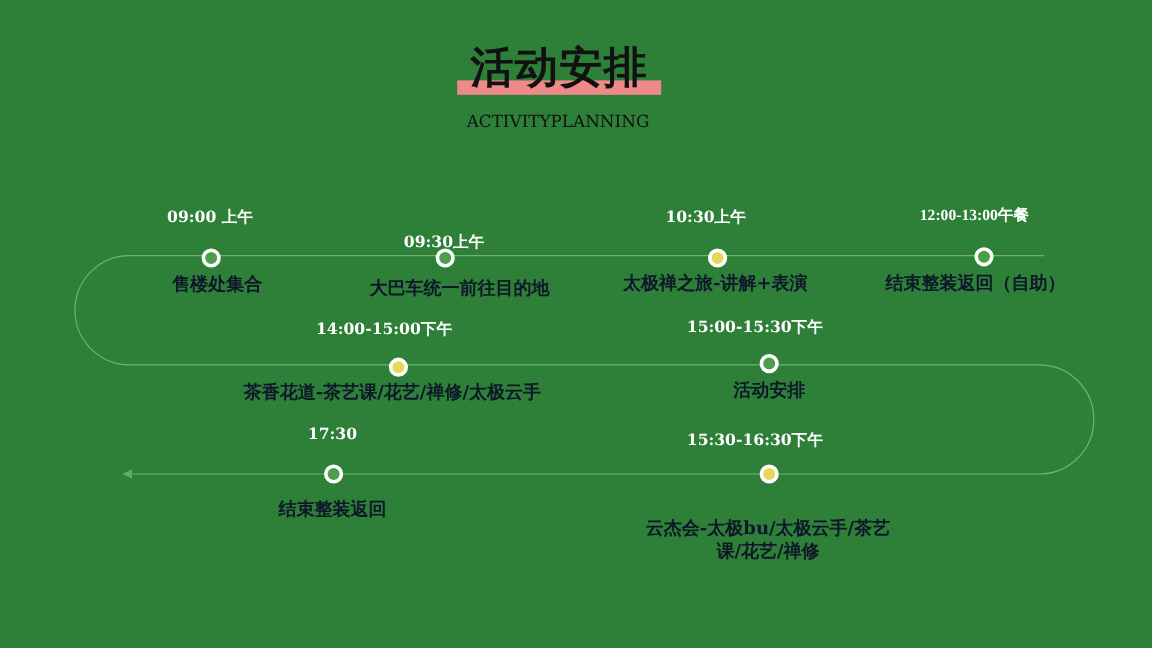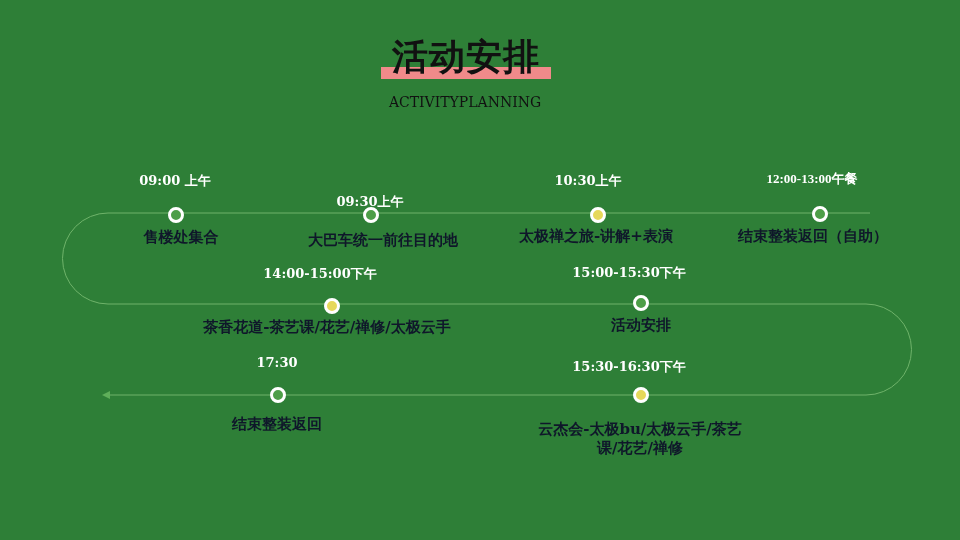--- a/index.html
+++ b/index.html
@@ -76,17 +76,17 @@
 <div class="time" style="left:320px; top:265px;">14:00-15:00下午</div>
 <div class="node yellow" style="left:332px; top:306px;"></div>
 <div class="label" style="left:327px; top:318px;">茶香花道-茶艺课/花艺/禅修/太极云手</div>
 
 <div class="time" style="left:629px; top:264px;">15:00-15:30下午</div>
 <div class="node green" style="left:641px; top:303px;"></div>
 <div class="label" style="left:641px; top:316px;">活动安排</div>
 
 <div class="time" style="left:629px; top:358px;">15:30-16:30下午</div>
 <div class="node yellow" style="left:641px; top:395px;"></div>
-<div class="label wrap" style="left:640px; top:420px; width:205px;">云杰会-太极bu/太极云手/茶艺课/花艺/禅修</div>
+<div class="label wrap" style="left:640px; top:431px; width:205px;">云杰会-太极bu/太极云手/茶艺课/花艺/禅修</div>
 
 <div class="time" style="left:277px; top:355px;">17:30</div>
 <div class="node green" style="left:278px; top:395px;"></div>
 <div class="label" style="left:277px; top:415px;">结束整装返回</div>
 
 </body></html>

